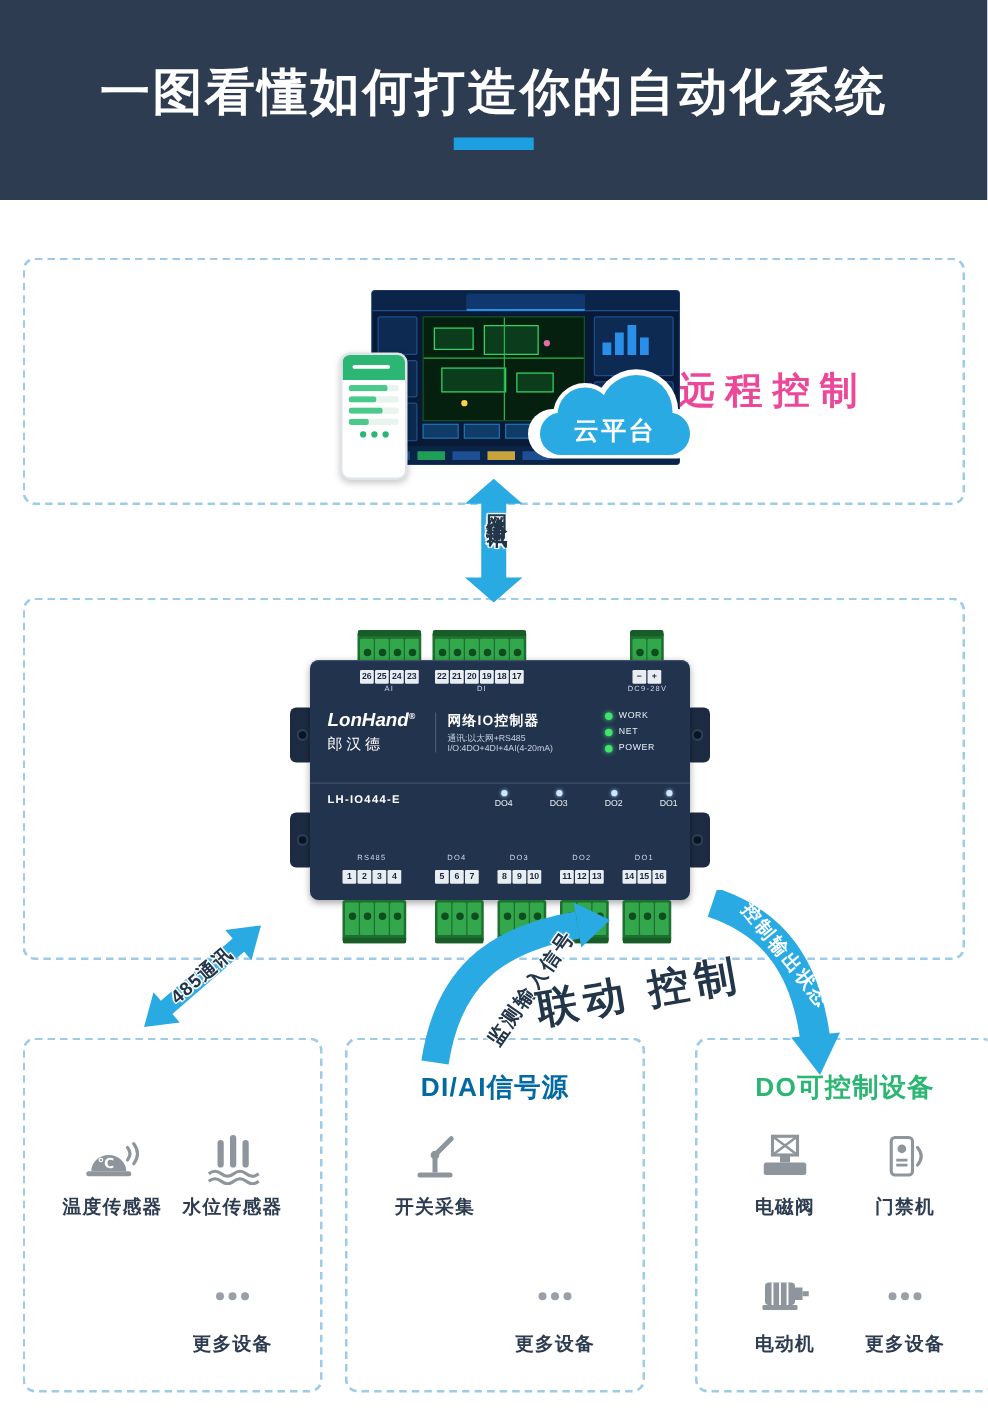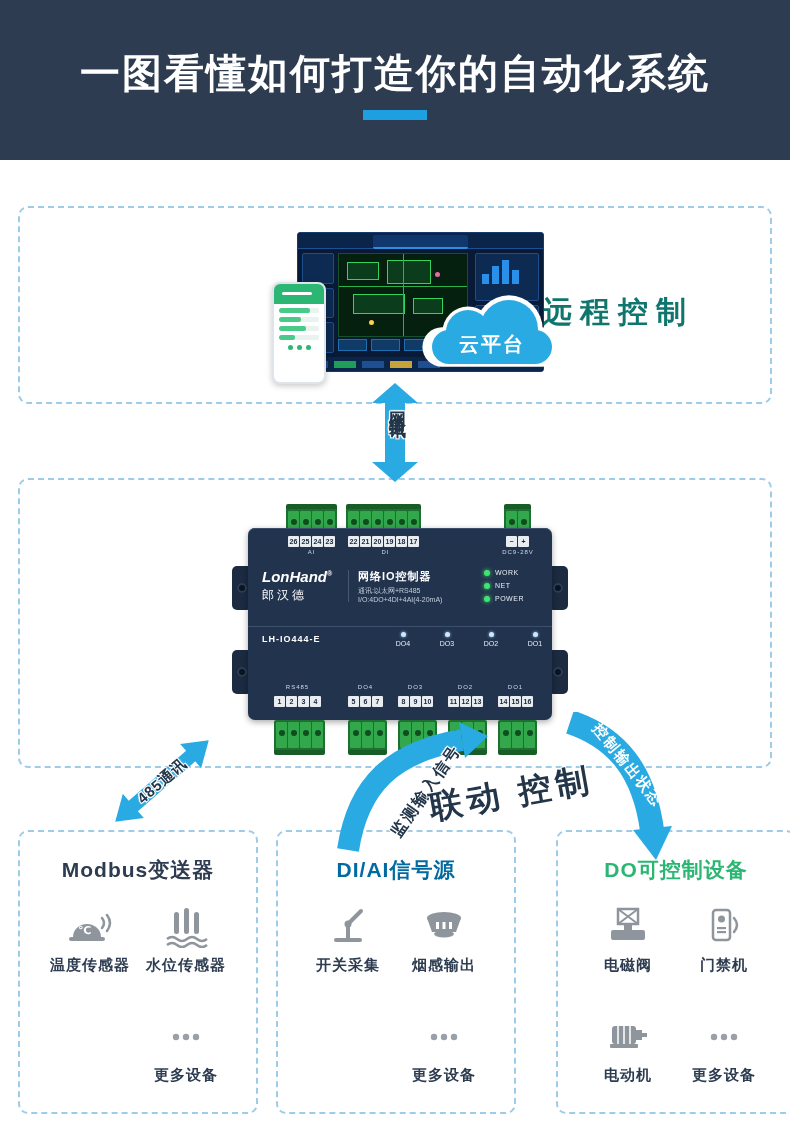--- a/index.html
+++ b/index.html
@@ -60,21 +60,21 @@
   .cloud{position:absolute;inset:0;}
   .cloud i{position:absolute;display:block;}
   .c-base{left:0;top:26px;width:120px;height:34px;border-radius:17px;}
   .c-a{left:14px;top:6px;width:44px;height:44px;border-radius:50%;}
   .c-b{left:48px;top:-4px;width:58px;height:58px;border-radius:50%;}
   .cloud.halo i{background:#fff;transform:scale(1.16);}
   .cloud.blue i{background:#29aae3;}
   .cloud-label{position:absolute;left:0;top:27px;width:120px;text-align:center;color:#fff;
                font-size:20px;font-weight:bold;letter-spacing:2px;z-index:2;}
   .remote-label{position:absolute;left:488px;top:84px;width:220px;text-align:center;
-                font-size:30px;font-weight:bold;color:#0f766e;letter-spacing:8px;}
+                font-size:30px;font-weight:bold;color:#ec4899;letter-spacing:8px;}
 
   
   .net-arrow{position:absolute;left:366px;top:383px;width:58px;height:99px;z-index:5;}
   .net-arrow-label{position:absolute;left:386px;top:398px;z-index:6;
        writing-mode:vertical-rl;text-orientation:upright;
        font-size:17px;font-weight:bold;color:#223549;letter-spacing:3px;
        text-shadow:-1px -1px 0 #fff,1px -1px 0 #fff,-1px 1px 0 #fff,1px 1px 0 #fff,0 0 3px #fff;}
 
   
   .device{position:absolute;left:212px;top:22px;width:336px;height:248px;z-index:2;}
@@ -412,21 +412,20 @@
 
   <div id="arrow-right">
     <svg width="150" height="150" viewBox="0 0 150 150">
       <path d="M22,10 C70,26 96,60 104,118" stroke="#29aae3" stroke-width="24" fill="none"></path>
       <polygon points="108,148 85,118 124,114" fill="#29aae3"></polygon>
     </svg>
   </div>
   <div id="label-control">控制输出状态</div>
 
   <section class="dashed-box cat-box" id="cat-0">
-    <div class="cat-title">Modbus变送器</div>
     <div class="cat-item pos-a">
       <div class="cat-icon">
         <svg viewBox="0 0 46 42" width="46" height="42">
           <path d="M6 31 A14 13 0 0 1 34 31 Z" fill="#8e959d"></path>
           <rect x="2" y="31" width="36" height="4" rx="2" fill="#8e959d"></rect>
           <text x="11" y="28" font-size="11" fill="#ffffff" font-weight="bold">℃</text>
           <path d="M35 12 Q39 17 35 22" stroke="#8e959d" stroke-width="2.5" fill="none" stroke-linecap="round"></path>
           <path d="M40 9 Q46 17 40 25" stroke="#8e959d" stroke-width="2.5" fill="none" stroke-linecap="round"></path>
         </svg>
       </div>
@@ -462,33 +461,20 @@
       <div class="cat-icon">
         <svg viewBox="0 0 46 42" width="46" height="42">
           <circle cx="23" cy="18" r="3.5" fill="#8e959d"></circle>
           <path d="M23 18 L36 5" stroke="#8e959d" stroke-width="4" stroke-linecap="round"></path>
           <rect x="21" y="20" width="4" height="12" fill="#8e959d"></rect>
           <rect x="9" y="32" width="28" height="4" rx="2" fill="#8e959d"></rect>
         </svg>
       </div>
       <div class="cat-label">开关采集</div>
     </div>
-    <div class="cat-item pos-b">
-      <div class="cat-icon">
-        <svg viewBox="0 0 46 42" width="46" height="42">
-          <ellipse cx="23" cy="12" rx="17" ry="6" fill="#8e959d"></ellipse>
-          <path d="M6 12 L11 26 H35 L40 12 Z" fill="#8e959d"></path>
-          <rect x="15" y="16" width="3" height="7" fill="#ffffff"></rect>
-          <rect x="21.5" y="16" width="3" height="7" fill="#ffffff"></rect>
-          <rect x="28" y="16" width="3" height="7" fill="#ffffff"></rect>
-          <ellipse cx="23" cy="28" rx="10" ry="3.5" fill="#8e959d"></ellipse>
-        </svg>
-      </div>
-      <div class="cat-label">烟感输出</div>
-    </div>
     <div class="cat-item pos-d">
       <div class="cat-icon">
         <svg viewBox="0 0 46 42" width="46" height="42">
           <circle cx="13" cy="21" r="3.2" fill="#9aa0a8"></circle>
             <circle cx="23" cy="21" r="3.2" fill="#9aa0a8"></circle>
             <circle cx="33" cy="21" r="3.2" fill="#9aa0a8"></circle>
         </svg>
       </div>
       <div class="cat-label">更多设备</div>
     </div>

